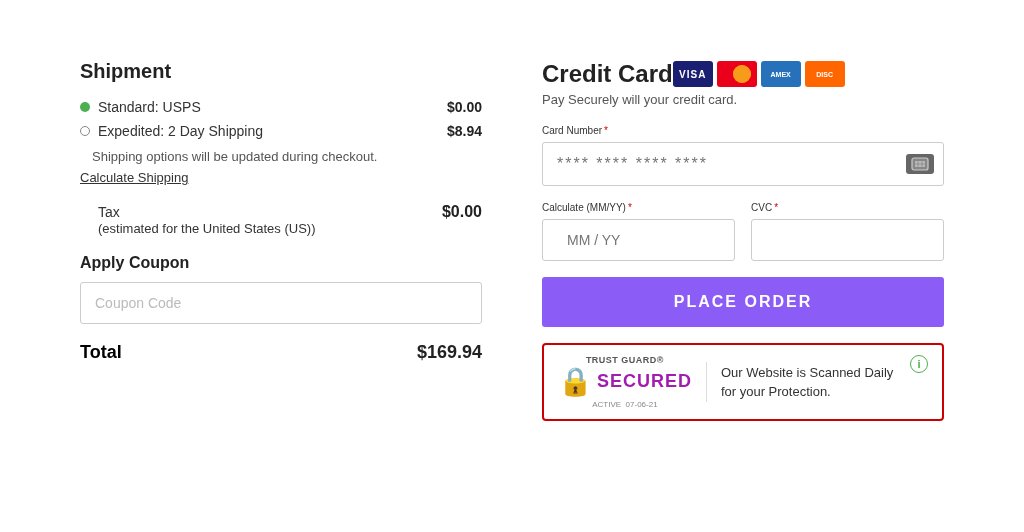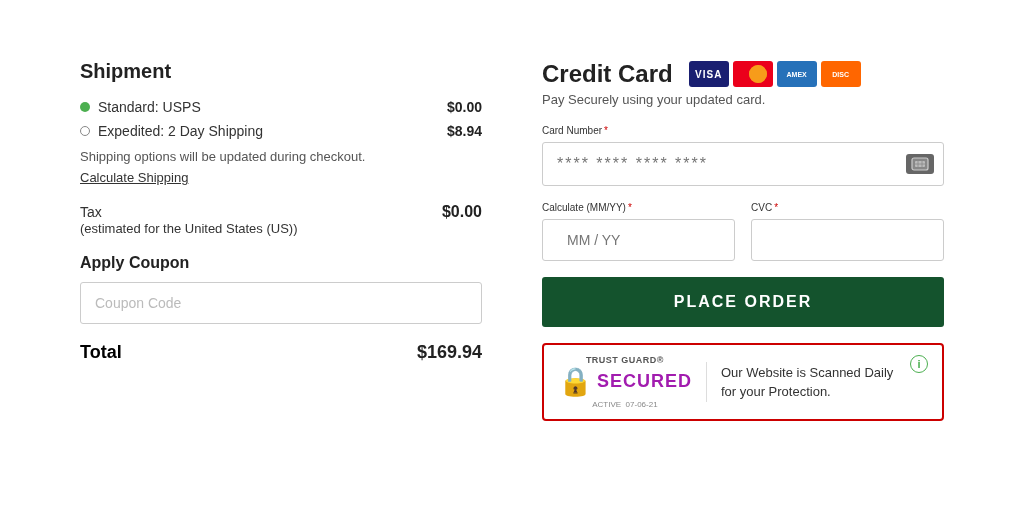--- a/index.html
+++ b/index.html
@@ -61,21 +61,21 @@
       width: 10px;
       height: 10px;
       border-radius: 50%;
       border: 1.5px solid #888;
       display: inline-block;
       flex-shrink: 0;
     }
     .shipping-note {
       font-size: 13px;
       color: #555;
-      margin: 10px 0 4px 0;
+      margin: 10px 0 4px 12px;
     }
     .calculate-link {
       font-size: 13px;
       color: #333;
       text-decoration: underline;
       cursor: pointer;
       display: inline-block;
       margin-bottom: 18px;
     }
     .tax-row {
@@ -86,20 +86,21 @@
     .tax-label {
       font-size: 16px;
       font-weight: bold;
       color: #222;
       flex: 1;
     }
     .tax-label span {
       font-weight: normal;
       font-size: 14px;
       color: #333;
+      margin-left: 18px;
     }
     .tax-price {
       font-weight: bold;
       font-size: 16px;
       color: #222;
     }
     .apply-coupon-title {
       font-size: 16px;
       font-weight: bold;
       color: #222;
@@ -130,21 +131,20 @@
     }
     .total-price {
       font-size: 18px;
       font-weight: bold;
       color: #222;
     }
     
     .credit-card-header {
       display: flex;
       align-items: center;
-      gap: 16px;
       margin-bottom: 4px;
     }
     .cc-title {
       font-size: 24px;
       font-weight: bold;
       color: #222;
     }
     .card-icons {
       display: flex;
       gap: 4px;
@@ -240,21 +240,21 @@
       padding: 12px 24px;
       border: 1px solid #ccc;
       border-radius: 3px;
       font-size: 14px;
       color: #8b5cf6;
       outline: none;
     }
     .place-order-btn {
       width: 100%;
       padding: 16px;
-      background: #14532d;
+      background: #8b5cf6;
       color: #fff;
       border: none;
       border-radius: 3px;
       font-size: 16px;
       font-weight: bold;
       letter-spacing: 2px;
       cursor: pointer;
       margin-bottom: 16px;
     }
     
@@ -376,21 +376,21 @@
           <svg width="36" height="22" viewBox="0 0 36 22">
             <circle cx="13" cy="11" r="9" fill="#eb001b"></circle>
             <circle cx="23" cy="11" r="9" fill="#f79e1b" opacity="0.85"></circle>
           </svg>
         </div>
         <div class="card-icon card-amex" style="font-size:7px; letter-spacing:0;">AMEX</div>
         <div class="card-icon card-discover" style="font-size:7px; letter-spacing:0;">DISC</div>
       </div>
     </div>
 
-    <div class="cc-subtitle">Pay Securely using your updated card.</div>
+    <div class="cc-subtitle">Pay Securely will your credit card.</div>
 
     <div class="field-label">
       <span>Card Number</span><span class="required">*</span>
     </div>
     <div class="card-number-wrapper">
       <input class="card-number-input" type="text" placeholder="**** **** **** ****" style="">
       <div class="card-icon-inside">
         <svg viewBox="0 0 18 14" fill="none">
           <rect x="1" y="1" width="16" height="12" rx="2" stroke="#ccc" stroke-width="1.2" fill="#888"></rect>
           <rect x="4" y="4" width="10" height="6" rx="1" fill="#bbb"></rect>

